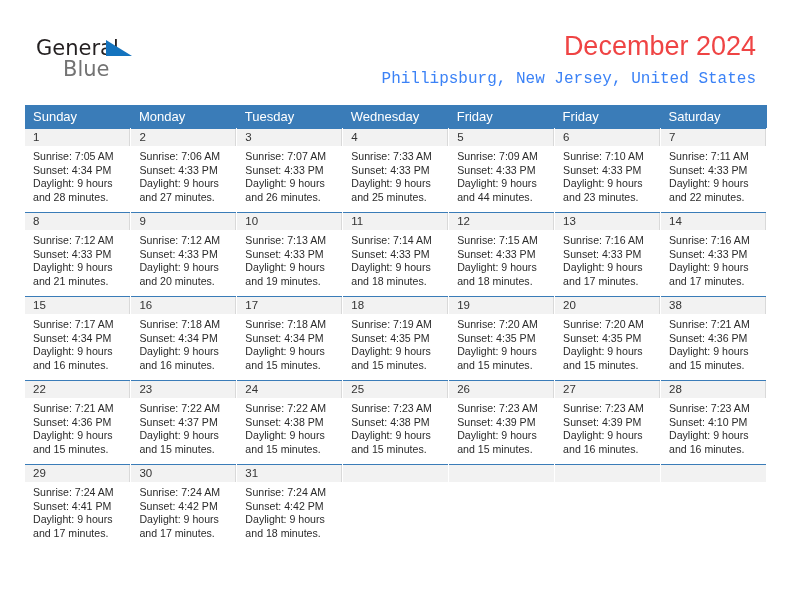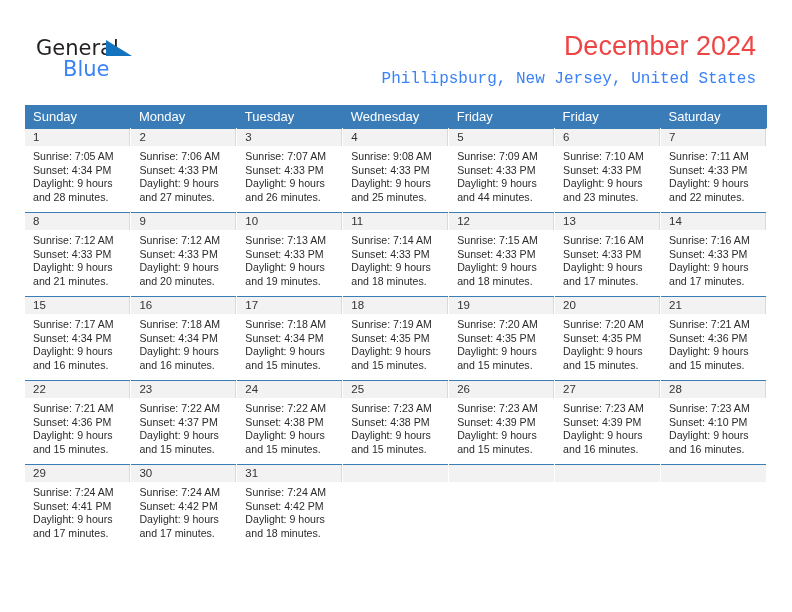--- a/index.html
+++ b/index.html
@@ -52,21 +52,21 @@
     width: 0;
     height: 0;
     border-left: 26px solid #1473be;
     border-top: 16px solid transparent;
   }
   .logo-blue {
     position: absolute;
     left: 27px;
     top: 21px;
     font-size: 21px;
-    color: #3b82f6;
+    color: #737373;
     font-family: "DejaVu Sans", sans-serif;
     font-weight: 400;
   }
 
   .title-block {
     position: absolute;
     right: 36px;
     top: 30px;
     text-align: right;
   }
@@ -213,21 +213,21 @@
                 <div>Sunset: 4:33 PM</div>
                 <div>Daylight: 9 hours</div>
                 <div>and 26 minutes.</div>
               </div>
             </div>
           </td>
           <td>
             <div class="daycell">
               <div class="daynum-strip">4</div>
               <div class="info">
-                <div>Sunrise: 9:08 AM</div>
+                <div>Sunrise: 7:33 AM</div>
                 <div>Sunset: 4:33 PM</div>
                 <div>Daylight: 9 hours</div>
                 <div>and 25 minutes.</div>
               </div>
             </div>
           </td>
           <td>
             <div class="daycell">
               <div class="daynum-strip">5</div>
               <div class="info">
@@ -402,21 +402,21 @@
               <div class="info">
                 <div>Sunrise: 7:20 AM</div>
                 <div>Sunset: 4:35 PM</div>
                 <div>Daylight: 9 hours</div>
                 <div>and 15 minutes.</div>
               </div>
             </div>
           </td>
           <td>
             <div class="daycell">
-              <div class="daynum-strip">21</div>
+              <div class="daynum-strip">38</div>
               <div class="info">
                 <div>Sunrise: 7:21 AM</div>
                 <div>Sunset: 4:36 PM</div>
                 <div>Daylight: 9 hours</div>
                 <div>and 15 minutes.</div>
               </div>
             </div>
           </td>
         </tr>
         <tr class="week-row">

